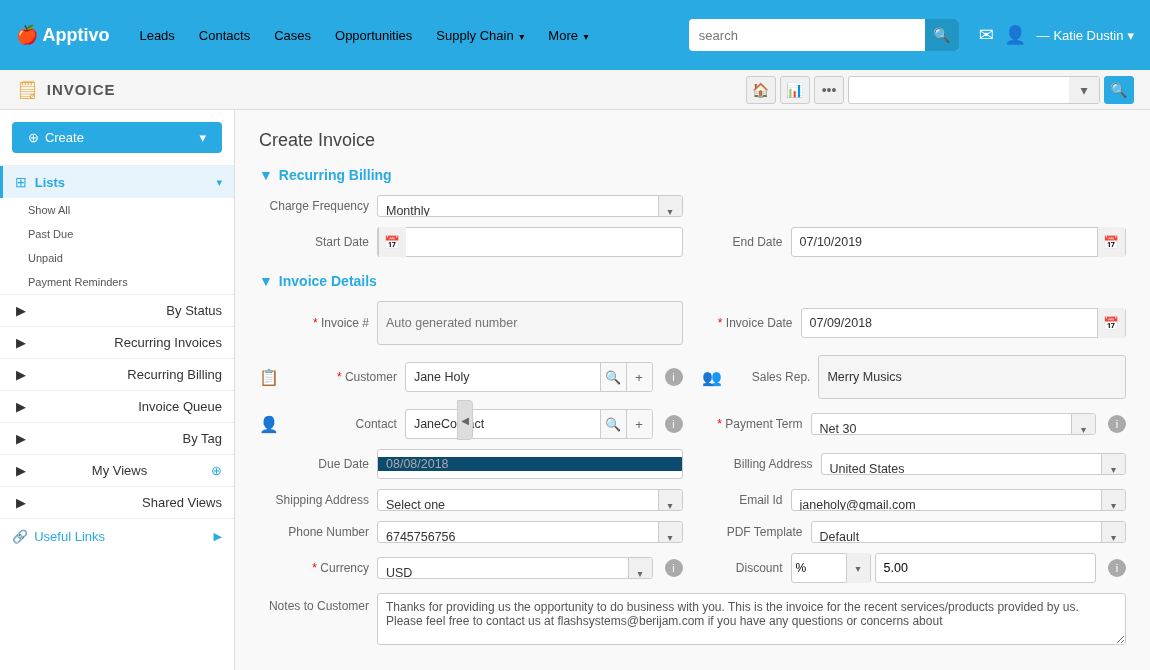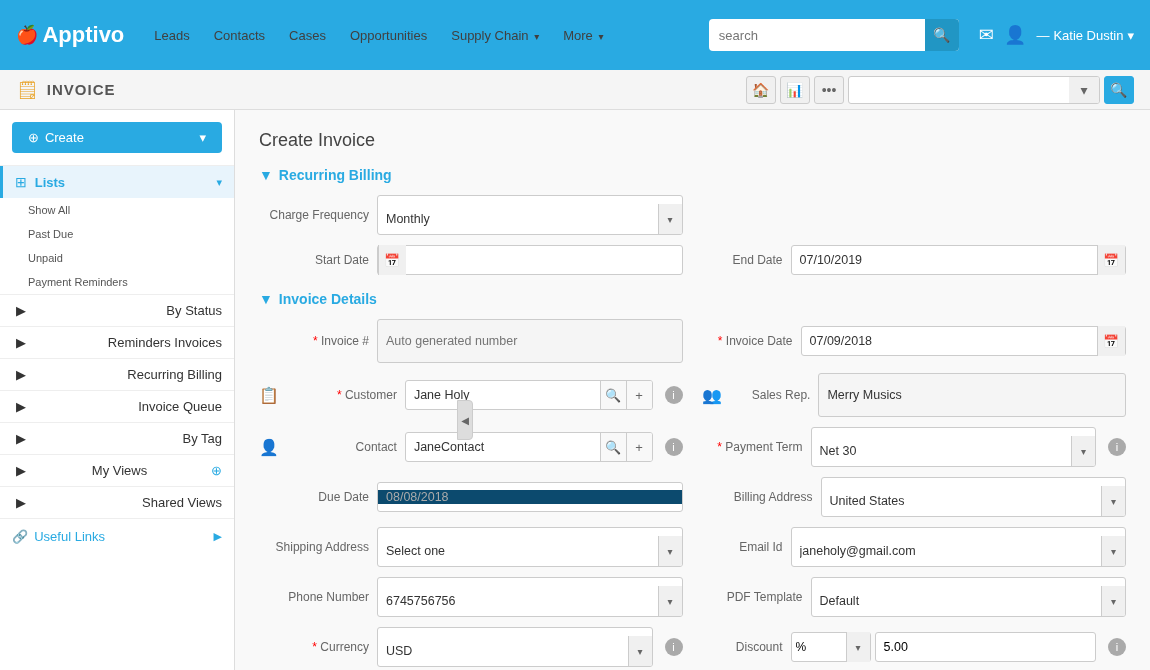--- a/index.html
+++ b/index.html
@@ -10,35 +10,35 @@
       background: #29aae2;
       height: 70px;
       display: flex;
       align-items: center;
       padding: 0 16px;
       gap: 10px;
     }
     .logo {
       display: flex; align-items: center; gap: 4px; margin-right: 10px;
     }
-    .logo-text { color: white; font-size: 22px; font-weight: bold; }
+    .logo-text { color: white; font-size: 18px; font-weight: bold; }
     .logo-apple { color: #f5a623; font-size: 18px; }
     .nav-links { display: flex; align-items: center; gap: 4px; flex: 1; }
     .nav-link {
-      color: #404040; text-decoration: none; padding: 6px 10px;
+      color: #000000; text-decoration: none; padding: 6px 10px;
       font-size: 13px; border-radius: 3px; cursor: pointer; text-align: right;
     }
     .nav-link-arrow { font-size: 10px; margin-left: 2px; }
     .search-box {
       display: flex; align-items: center; background: white;
       border-radius: 4px; overflow: hidden; height: 32px;
     }
     .search-input {
       border: none; outline: none; padding: 0 10px; font-size: 13px;
-      width: 216px; color: #0369a1;
+      width: 236px; color: #0369a1;
     }
     .search-btn {
       background: #2196c4; border: none; color: white;
       width: 34px; height: 32px; cursor: pointer; font-size: 14px;
       display: flex; align-items: center; justify-content: center;
     }
     .topbar-icons { display: flex; align-items: center; gap: 10px; margin-left: 10px; }
     .topbar-icon { color: white; font-size: 18px; cursor: pointer; }
     .user-info { color: white; font-size: 13px; display: flex; align-items: center; gap: 4px; cursor: pointer; white-space: nowrap; }
 
@@ -156,22 +156,22 @@
       text-align: right;
     }
     .form-label.required::before {
       content: '* '; color: red;
     }
     .form-control {
       flex: 1; height: 44px; border: 1px solid #ccc; border-radius: 3px;
       padding: 0 8px; font-size: 12.5px; background: white; outline: none; color: #333;
     }
     .form-control-select {
-      display: flex; align-items: flex-end; border: 1px solid #ccc; border-radius: 3px;
-      background: white; height: 40px; overflow: hidden; flex: 1;
+      display: flex; align-items: flex-start; border: 1px solid #ccc; border-radius: 3px;
+      background: white; height: 22px; overflow: hidden; flex: 1;
     }
     .form-control-select select {
       flex: 1; border: none; outline: none; padding: 0 8px; font-size: 12.5px;
       background: transparent; color: #333; height: 30px; appearance: none;
     }
     .select-arrow {
       background: #f0f0f0; border-left: 1px solid #ccc; width: 24px; height: 30px;
       display: flex; align-items: center; justify-content: center; font-size: 10px; color: #666;
       flex-shrink: 0;
     }
@@ -306,21 +306,21 @@
 
     <div class="sidebar-section">
       <div class="sidebar-section-header">
         <span>▶</span>
         <span style="margin-left:6px;">By Status</span>
       </div>
     </div>
     <div class="sidebar-section">
       <div class="sidebar-section-header">
         <span>▶</span>
-        <span style="margin-left:6px;">Reminders Invoices</span>
+        <span style="margin-left:6px;">Recurring Invoices</span>
       </div>
     </div>
     <div class="sidebar-section">
       <div class="sidebar-section-header">
         <span>▶</span>
         <span style="margin-left:6px;">Recurring Billing</span>
       </div>
     </div>
     <div class="sidebar-section">
       <div class="sidebar-section-header">

